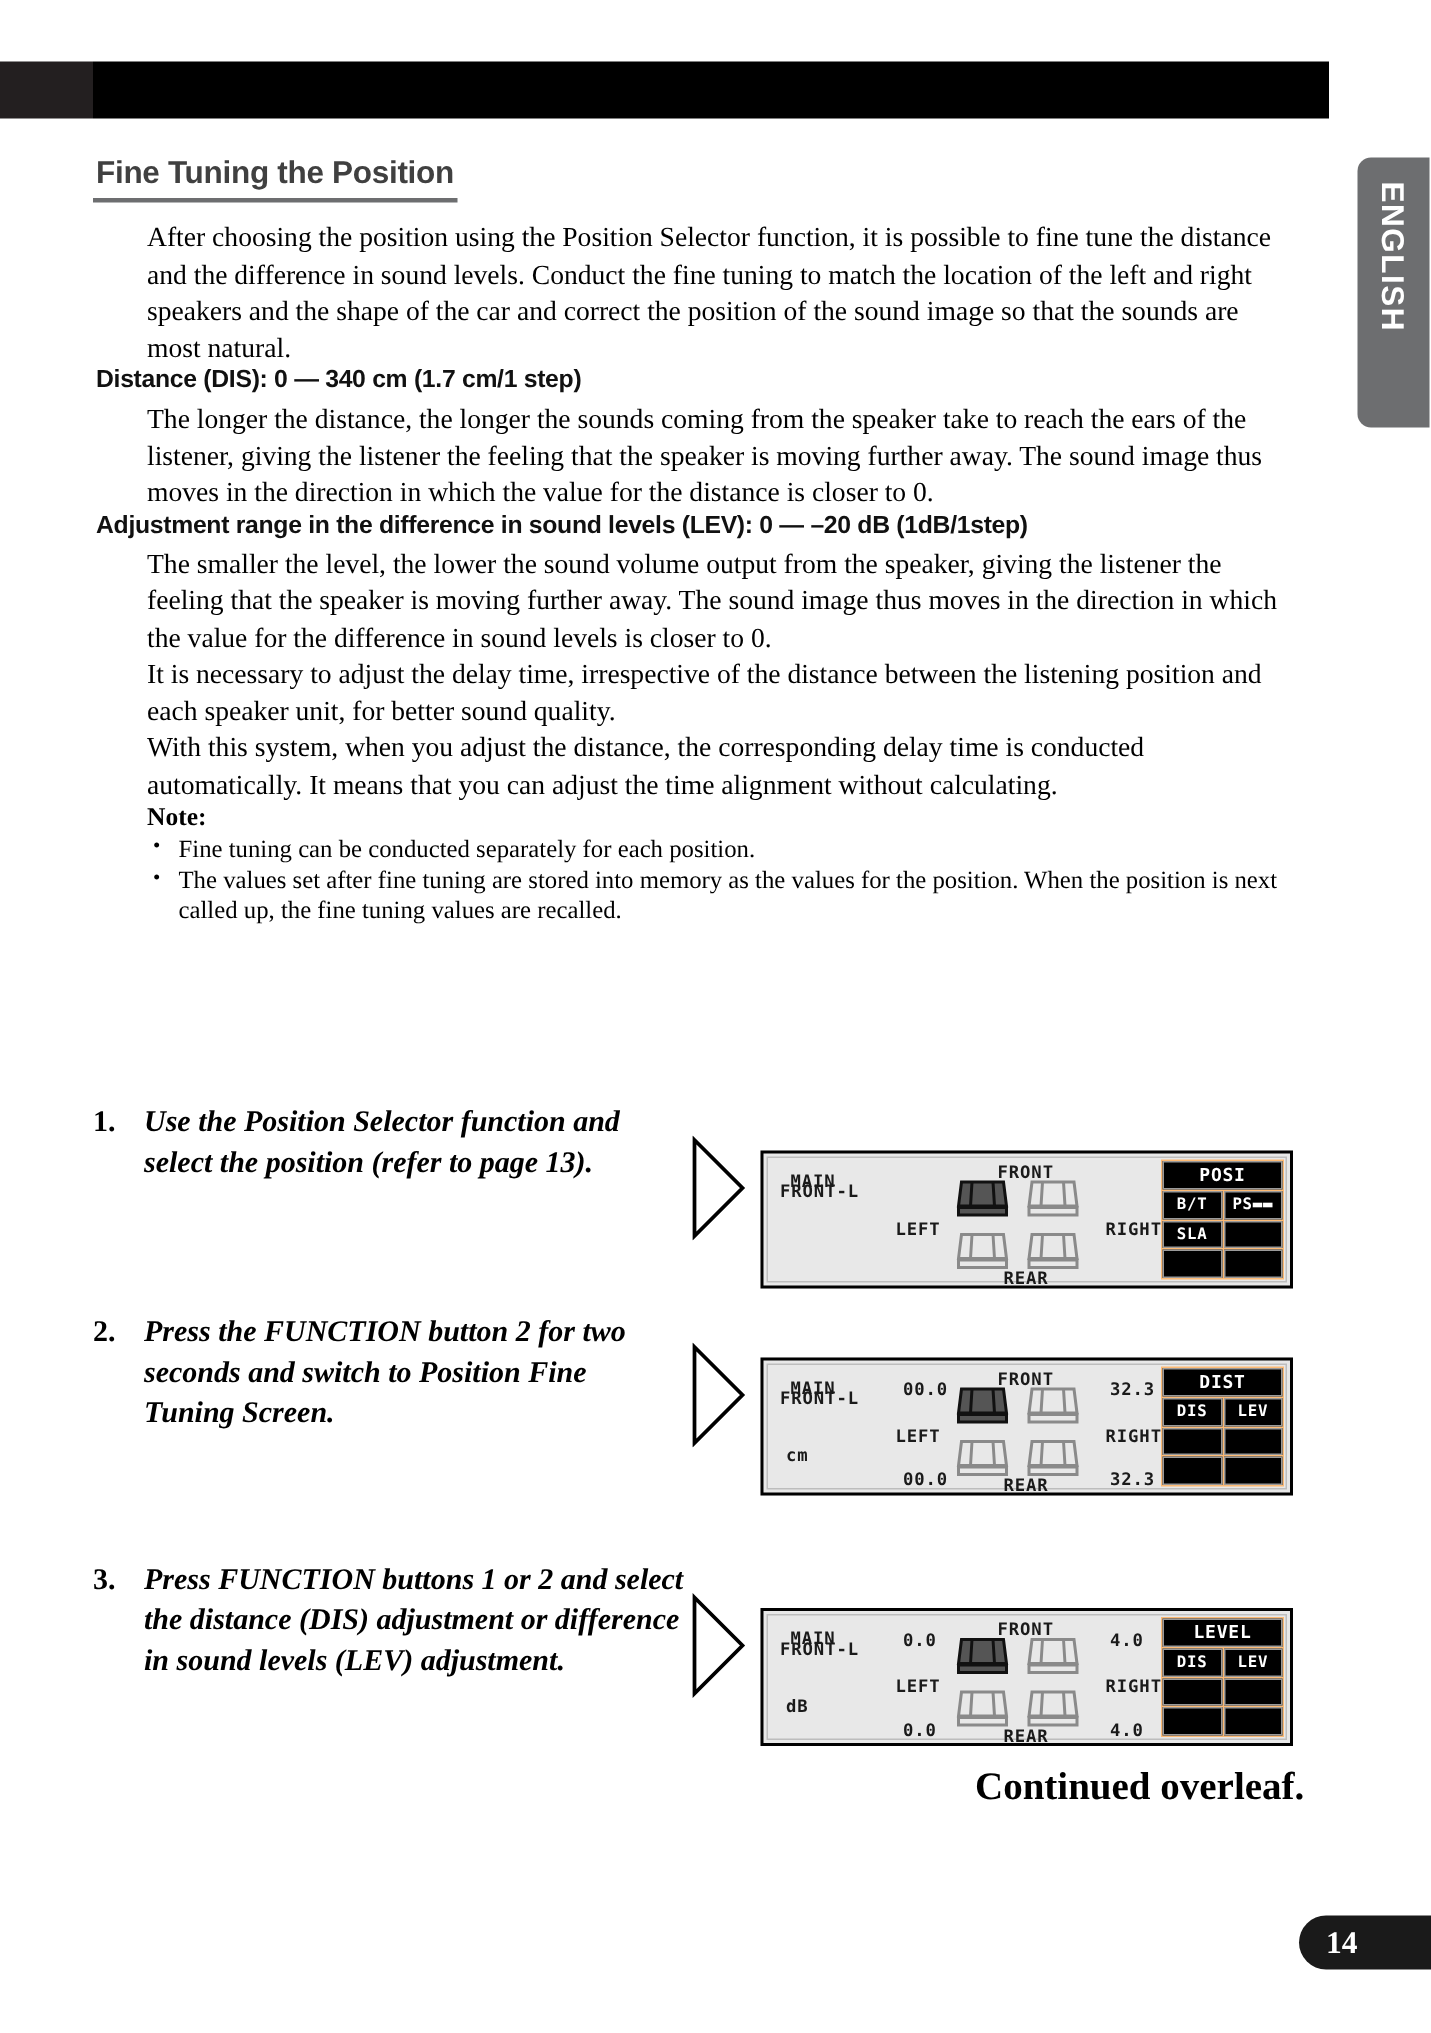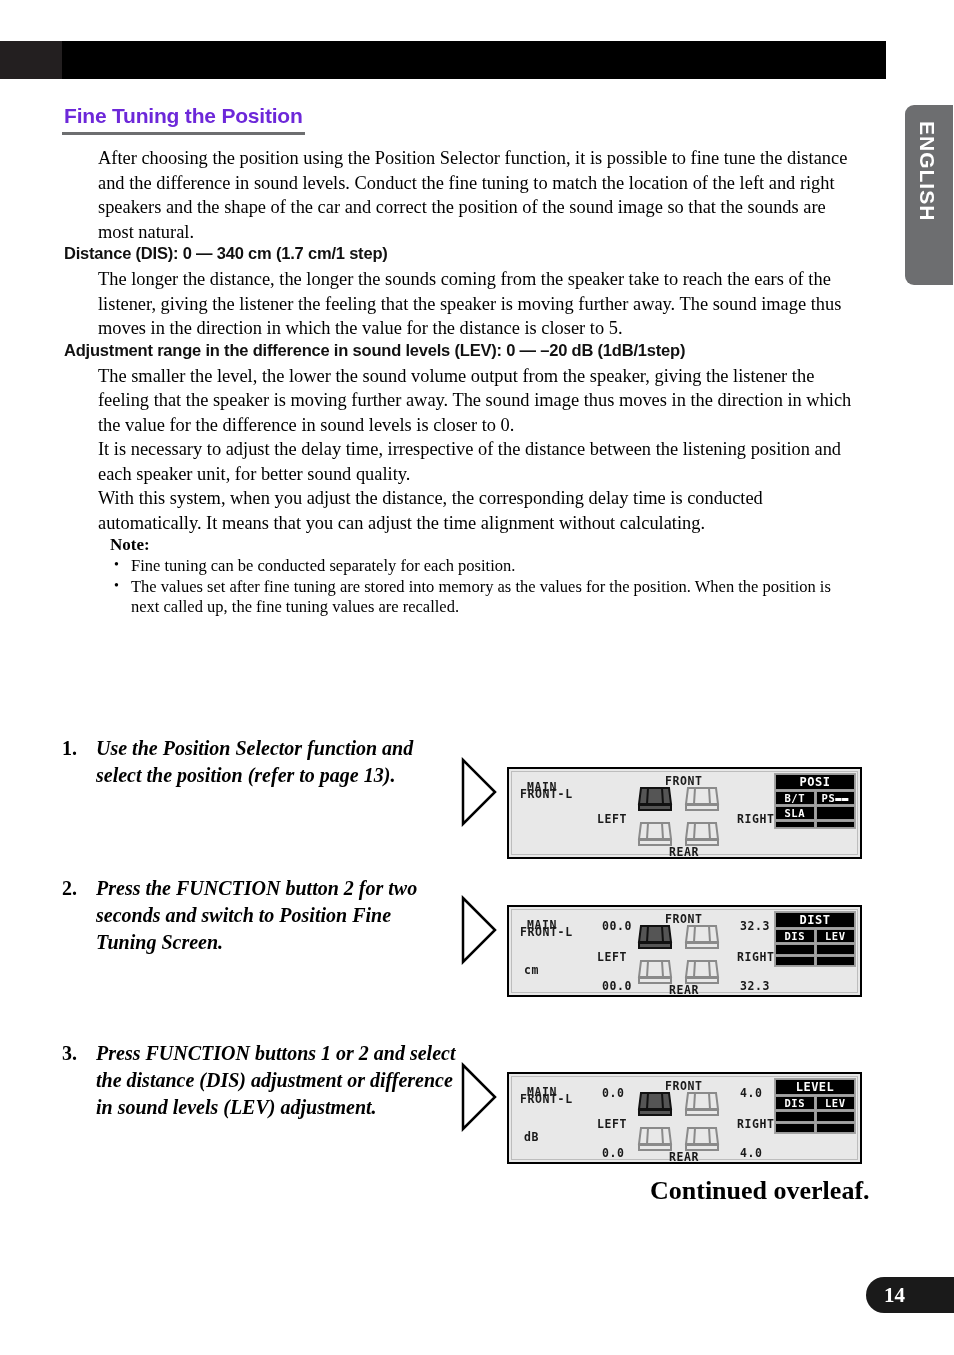--- a/index.html
+++ b/index.html
@@ -32,38 +32,38 @@
     color:#fff;font-family:"Liberation Serif", serif;font-weight:bold;font-size:21px;
     display:flex;align-items:center;padding-left:18px;box-sizing:border-box;
   }
 
   
   .content{position:absolute;left:62px;top:104px;width:800px;}
 
   h1.sec-title{
     font-family:"Liberation Sans", sans-serif;font-weight:bold;
     font-size:21px;margin:0;padding:0 0 4px 2px;letter-spacing:-0.2px;
-    color:#6d28d9;display:inline-block;
+    color:#404040;display:inline-block;
   }
   .title-rule{border-bottom:3px solid #6d6e70;width:243px;margin-bottom:11px;}
 
   h2.sub-title{
     font-family:"Liberation Sans", sans-serif;font-weight:bold;
     font-size:16.5px;margin:0 0 4px 2px;color:#111;letter-spacing:-0.2px;
   }
 
   p.body{
     font-size:18.4px;line-height:24.5px;margin:0 0 0 36px;color:#000;
     text-align:left;
   }
   .blk{margin-bottom:20px;}
   .blk-sm{margin-bottom:17px;}
 
   
-  .note-wrap{margin:0 0 0 48px;}
+  .note-wrap{margin:0 0 0 36px;}
   .note-head{font-weight:bold;font-size:17px;margin:0 0 1px 0;}
   .note-list{margin:0;padding:0;list-style:none;}
   .note-list li{
     font-size:16.5px;line-height:20.5px;position:relative;padding-left:21px;margin-bottom:0px;
   }
   .note-list li .bul{position:absolute;left:4px;top:-1px;font-size:14px;}
 
   
   .steps{position:absolute;left:62px;top:735px;width:830px;}
   .step{position:relative;display:flex;}
@@ -109,22 +109,22 @@
 
   
   .seat{position:absolute;width:36px;height:26px;}
   .seat-fl{left:128px;top:17px;}
   .seat-fr{left:175px;top:17px;}
   .seat-rl{left:128px;top:52px;}
   .seat-rr{left:175px;top:52px;}
 
   
   .btn-grid{
-    position:absolute;right:4px;top:4px;width:82px;height:56px;
-    background:#a3a3a3;display:grid;
+    position:absolute;right:4px;top:4px;width:82px;height:80px;
+    background:#fdba74;display:grid;
     grid-template-columns:1fr 1fr;grid-template-rows:1fr 1fr 1fr 1fr;
     gap:1px;padding:1px;box-sizing:border-box;
   }
   .btn-cell{
     background:#000;color:#fff;display:flex;align-items:center;justify-content:center;
     font-family:"DejaVu Sans Mono", monospace;font-weight:bold;font-size:10.5px;
     letter-spacing:0.5px;border:1px solid #9a9a9a;box-sizing:border-box;
   }
   .btn-cell.span2{grid-column:1 / span 2;font-size:12px;}
 
@@ -144,21 +144,21 @@
 </div>
 
 <div class="content">
 
   <h1 class="sec-title">Fine Tuning the Position</h1>
   <div class="title-rule"></div>
 
   <p class="body blk">After choosing the position using the Position Selector function, it is possible to fine tune the distance and the difference in sound levels. Conduct the fine tuning to match the location of the left and right speakers and the shape of the car and correct the position of the sound image so that the sounds are most natural.</p>
 
   <h2 class="sub-title">Distance (DIS): 0 — 340 cm (1.7 cm/1 step)</h2>
-  <p class="body blk">The longer the distance, the longer the sounds coming from the speaker take to reach the ears of the listener, giving the listener the feeling that the speaker is moving further away. The sound image thus moves in the direction in which the value for the distance is closer to 5.</p>
+  <p class="body blk">The longer the distance, the longer the sounds coming from the speaker take to reach the ears of the listener, giving the listener the feeling that the speaker is moving further away. The sound image thus moves in the direction in which the value for the distance is closer to 0.</p>
 
   <h2 class="sub-title">Adjustment range in the difference in sound levels (LEV): 0 — –20 dB (1dB/1step)</h2>
   <p class="body blk">The smaller the level, the lower the sound volume output from the speaker, giving the listener the feeling that the speaker is moving further away. The sound image thus moves in the direction in which the value for the difference in sound levels is closer to 0.</p>
 
   <p class="body blk-sm" style="white-space:pre-line;">It is necessary to adjust the delay time, irrespective of the distance between the listening position and each speaker unit, for better sound quality.
 With this system, when you adjust the distance, the corresponding delay time is conducted automatically. It means that you can adjust the time alignment without calculating.</p>
 
   <div class="note-wrap">
     <p class="note-head">Note:</p>
     <ul class="note-list">

